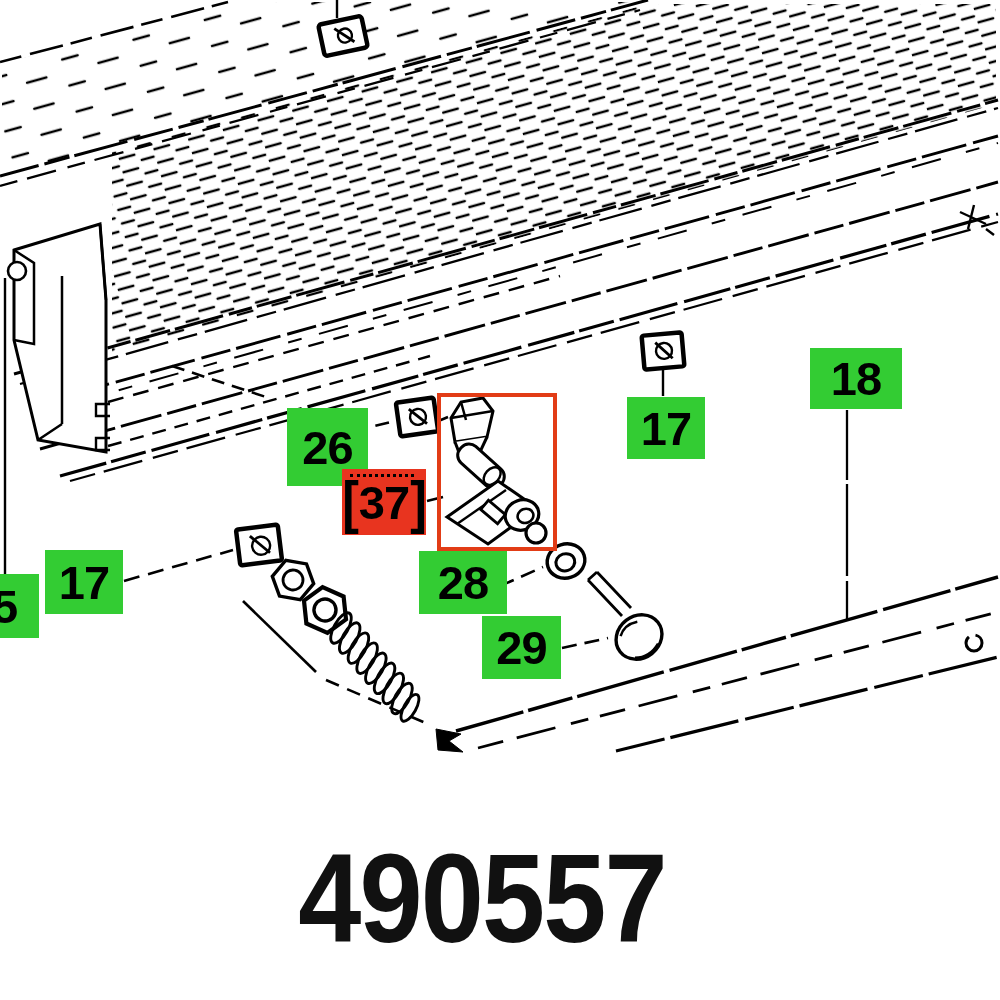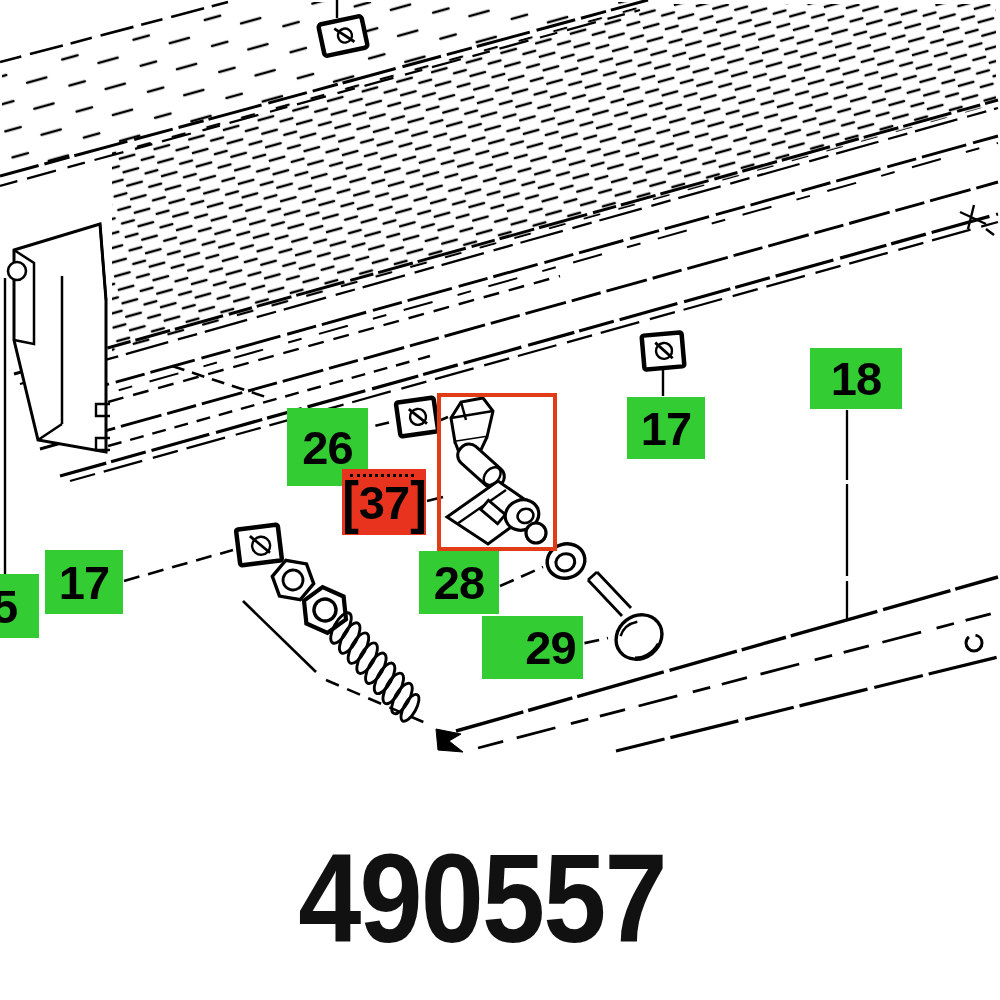--- a/index.html
+++ b/index.html
@@ -18,22 +18,22 @@
     letter-spacing:-1px;line-height:1;
   }
   .plabel.red{background:#e8341f;}
   .plabel .bk{font-weight:bold;font-size:50px;transform:scaleY(1.15);padding:0 1px;}
   .plabel .dots{
     position:absolute;left:8px;right:12px;top:5px;height:0;
     border-top:3px dotted #000;
   }
   #b26{left:271px;top:408px;width:81px;height:78px;margin-left:16px;}
   #b27{left:342px;top:469px;width:84px;height:66px;}
-  #b28{left:419px;top:551px;width:80px;height:63px;}
-  #b29{left:482px;top:616px;width:65px;height:63px;padding-left:36px;}
+  #b28{left:419px;top:551px;width:88px;height:63px;}
+  #b29{left:482px;top:616px;width:79px;height:63px;}
   #b17r{left:627px;top:397px;width:78px;height:62px;}
   #b18{left:810px;top:348px;width:92px;height:61px;}
   #b17l{left:45px;top:550px;width:78px;height:64px;}
   #b5{left:-30px;top:574px;width:69px;height:64px;}
   .footer-num{
     position:absolute;left:0;right:0;top:826px;text-align:center;
     font-size:126px;font-weight:bold;color:#111;
     transform:scaleX(0.9) translateX(-20px);letter-spacing:-2px;
     font-family:"Liberation Sans",sans-serif;
   }

